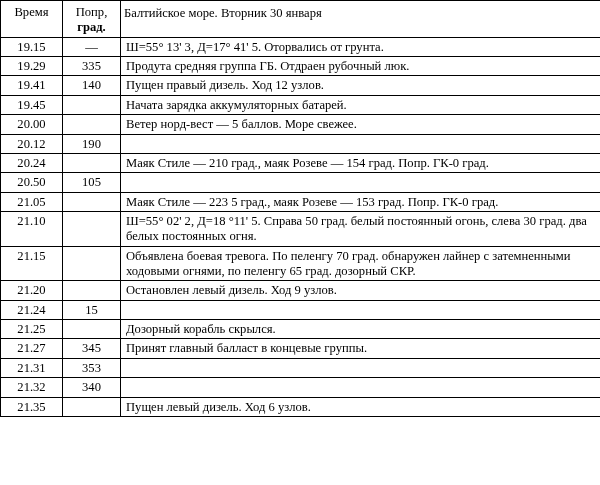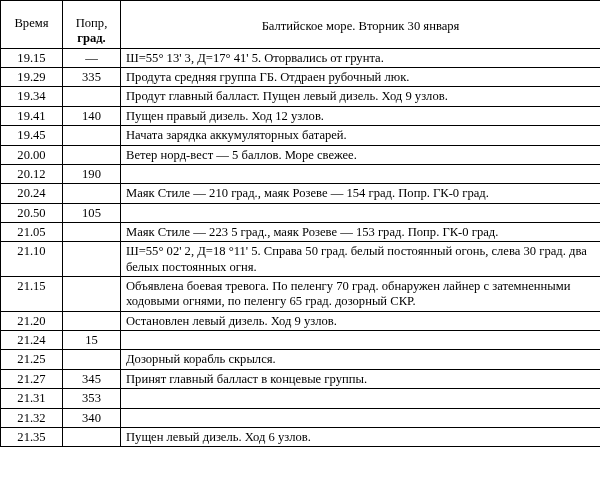--- a/index.html
+++ b/index.html
@@ -30,26 +30,26 @@
     font-weight: normal;
   }
   .col-time   { width: 62px; }
   .col-course { width: 58px; }
   .col-event  { width: 480px; }
 
   th.head-time,
   th.head-course {
     text-align: center;
     vertical-align: top;
-    padding-top: 15px;
+    padding-top: 4px;
   }
   th.head-title {
-    text-align: center;
+    text-align: left;
     vertical-align: top;
-    padding-top: 18px;
+    padding-top: 5px;
   }
   .head-course-line2 {
     display: block;
     font-weight: bold;
   }
   td.cell-time,
   td.cell-course {
     text-align: center;
     white-space: nowrap;
     padding-top: 2px;
@@ -85,27 +85,20 @@
         <td class="cell-time">19.15</td>
         <td class="cell-course">—</td>
         <td class="cell-event">Ш=55° 13' 3, Д=17° 41' 5. Оторвались от грунта.</td>
       </tr>
       <tr>
         <td class="cell-time">19.29</td>
         <td class="cell-course">335</td>
         <td class="cell-event">Продута средняя группа ГБ. Отдраен рубочный люк.</td>
       </tr>
       <tr>
-        <td class="cell-time">19.34</td>
-        <td class="cell-course">
-          <span class="empty"></span>
-        </td>
-        <td class="cell-event">Продут главный балласт. Пущен левый дизель. Ход 9 узлов.</td>
-      </tr>
-      <tr>
         <td class="cell-time">19.41</td>
         <td class="cell-course">140</td>
         <td class="cell-event">Пущен правый дизель. Ход 12 узлов.</td>
       </tr>
       <tr>
         <td class="cell-time">19.45</td>
         <td class="cell-course">
           <span class="empty"></span>
         </td>
         <td class="cell-event">Начата зарядка аккумуляторных батарей.</td>

